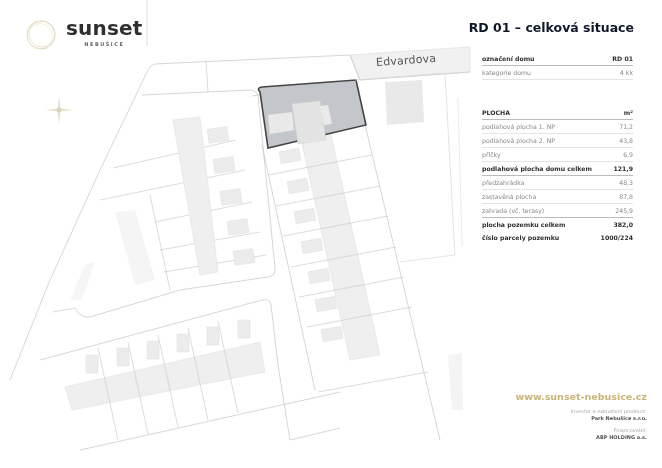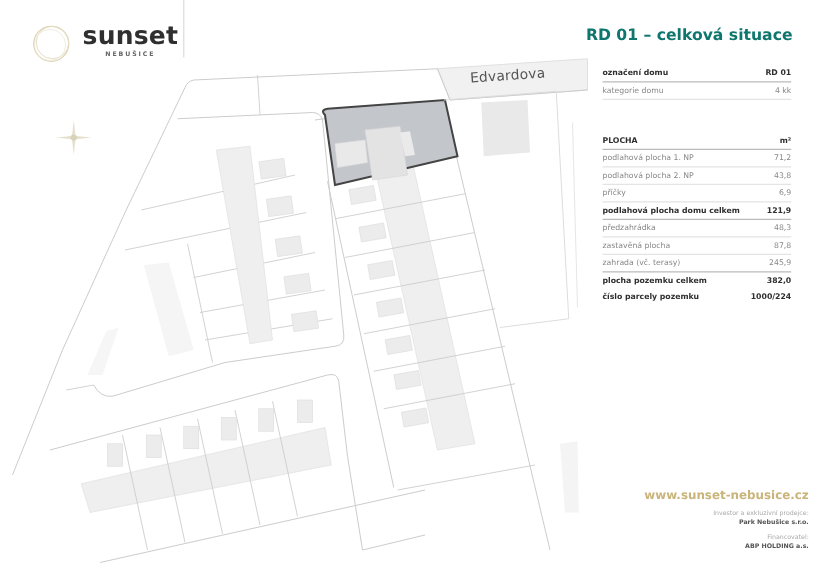--- a/index.html
+++ b/index.html
@@ -3,21 +3,21 @@
 <meta charset="utf-8">
 <style>
   html,body{margin:0;padding:0;background:#fff;}
   body{width:662px;height:468px;position:relative;overflow:hidden;font-family:"DejaVu Sans",sans-serif;color:#333;}
   .map{position:absolute;left:0;top:0;width:662px;height:468px;}
   .logo{position:absolute;left:24px;top:18px;display:flex;}
   .logo-ring{width:34px;height:34px;}
   .logo-text{margin-left:8px;display:flex;flex-direction:column;align-items:center;}
   .logo-word{font-size:20px;font-weight:bold;color:#2f2f2f;letter-spacing:0.2px;line-height:20px;}
   .logo-sub{font-size:5px;letter-spacing:1.5px;color:#666;font-weight:bold;margin-top:3px;}
-  .title{position:absolute;right:28px;top:20px;font-size:12.5px;font-weight:bold;color:#0f766e;}
+  .title{position:absolute;right:28px;top:20px;font-size:12.5px;font-weight:bold;color:#0f172a;}
   .panel{position:absolute;left:482px;top:52px;width:151px;font-size:6.2px;color:#888;}
   .row{display:flex;justify-content:space-between;align-items:center;height:13px;border-bottom:1px solid #e4e4e4;}
   .row.head{color:#2f2f2f;font-weight:bold;border-bottom:1px solid #bbb;}
   .row.strong{color:#2f2f2f;font-weight:bold;border-bottom:1px solid #bbb;}
   .row.nob{border-bottom:none;color:#2f2f2f;font-weight:bold;}
   .gap{height:26px;}
   .street{position:absolute;left:376px;top:54px;font-size:11px;color:#555;transform:rotate(-4deg);letter-spacing:0.2px;}
   .footer{position:absolute;right:15px;top:391px;text-align:right;}
   .web{font-size:9.5px;color:#c9b47a;font-weight:bold;}
   .cap{font-size:5px;color:#aaa;margin-top:6px;}

